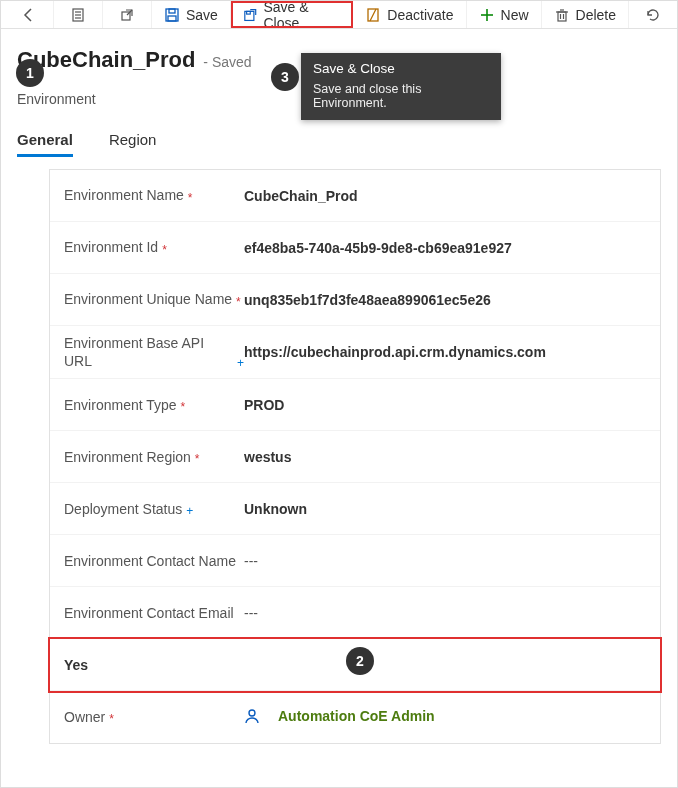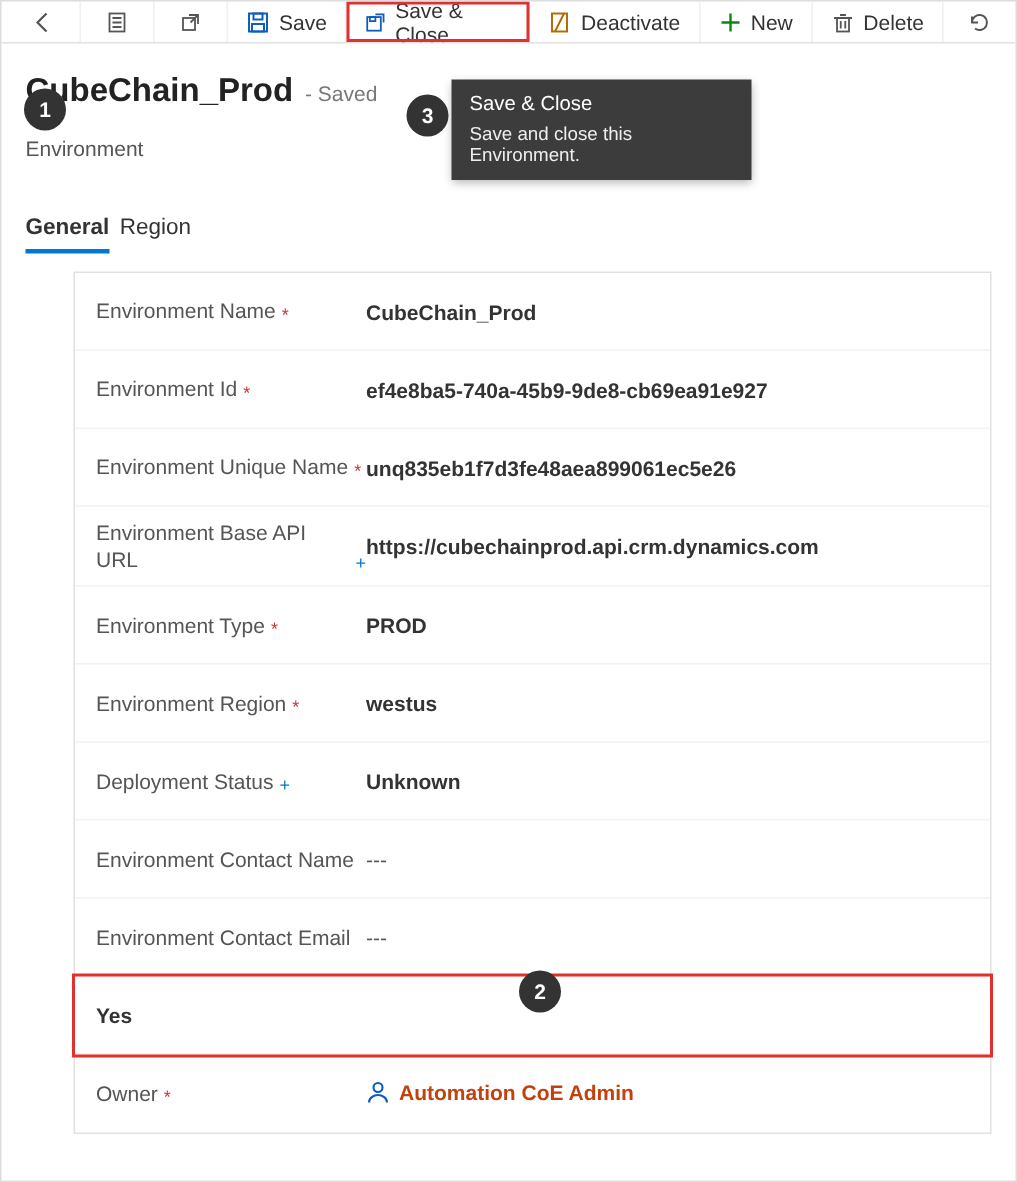--- a/index.html
+++ b/index.html
@@ -67,23 +67,23 @@
     font-weight: 400;
     color: #777;
     margin-left: 4px;
   }
   .subtitle {
     font-size: 14px;
     color: #555;
     margin-top: 18px;
   }
   .tabs {
-    margin-top: 36px;
-    display: flex;
-    gap: 7px;
+    margin-top: 24px;
+    display: flex;
+    gap: 36px;
     font-size: 15px;
   }
   .tab {
     padding-bottom: 6px;
     cursor: pointer;
     color: #333;
   }
   .tab.active {
     font-weight: 600;
     border-bottom: 3px solid #0078d4;
@@ -119,25 +119,25 @@
   }
   .mark.required { color: #d13438; }
   .mark.recommended { color: #0078d4; }
   .value-col {
     flex: 1;
     font-size: 14px;
     color: #333;
     font-weight: 600;
   }
   .value-col.owner a {
-    color: #c2410c;
+    color: #4d7c0f;
     text-decoration: none;
     display: inline-flex;
     align-items: center;
-    gap: 6px;
+    gap: 18px;
     text-align: center;
   }
   .tooltip {
     position: absolute;
     left: 300px;
     top: 52px;
     background: #3c3c3c;
     color: #fff;
     padding: 8px 12px 10px 12px;
     font-size: 13px;

